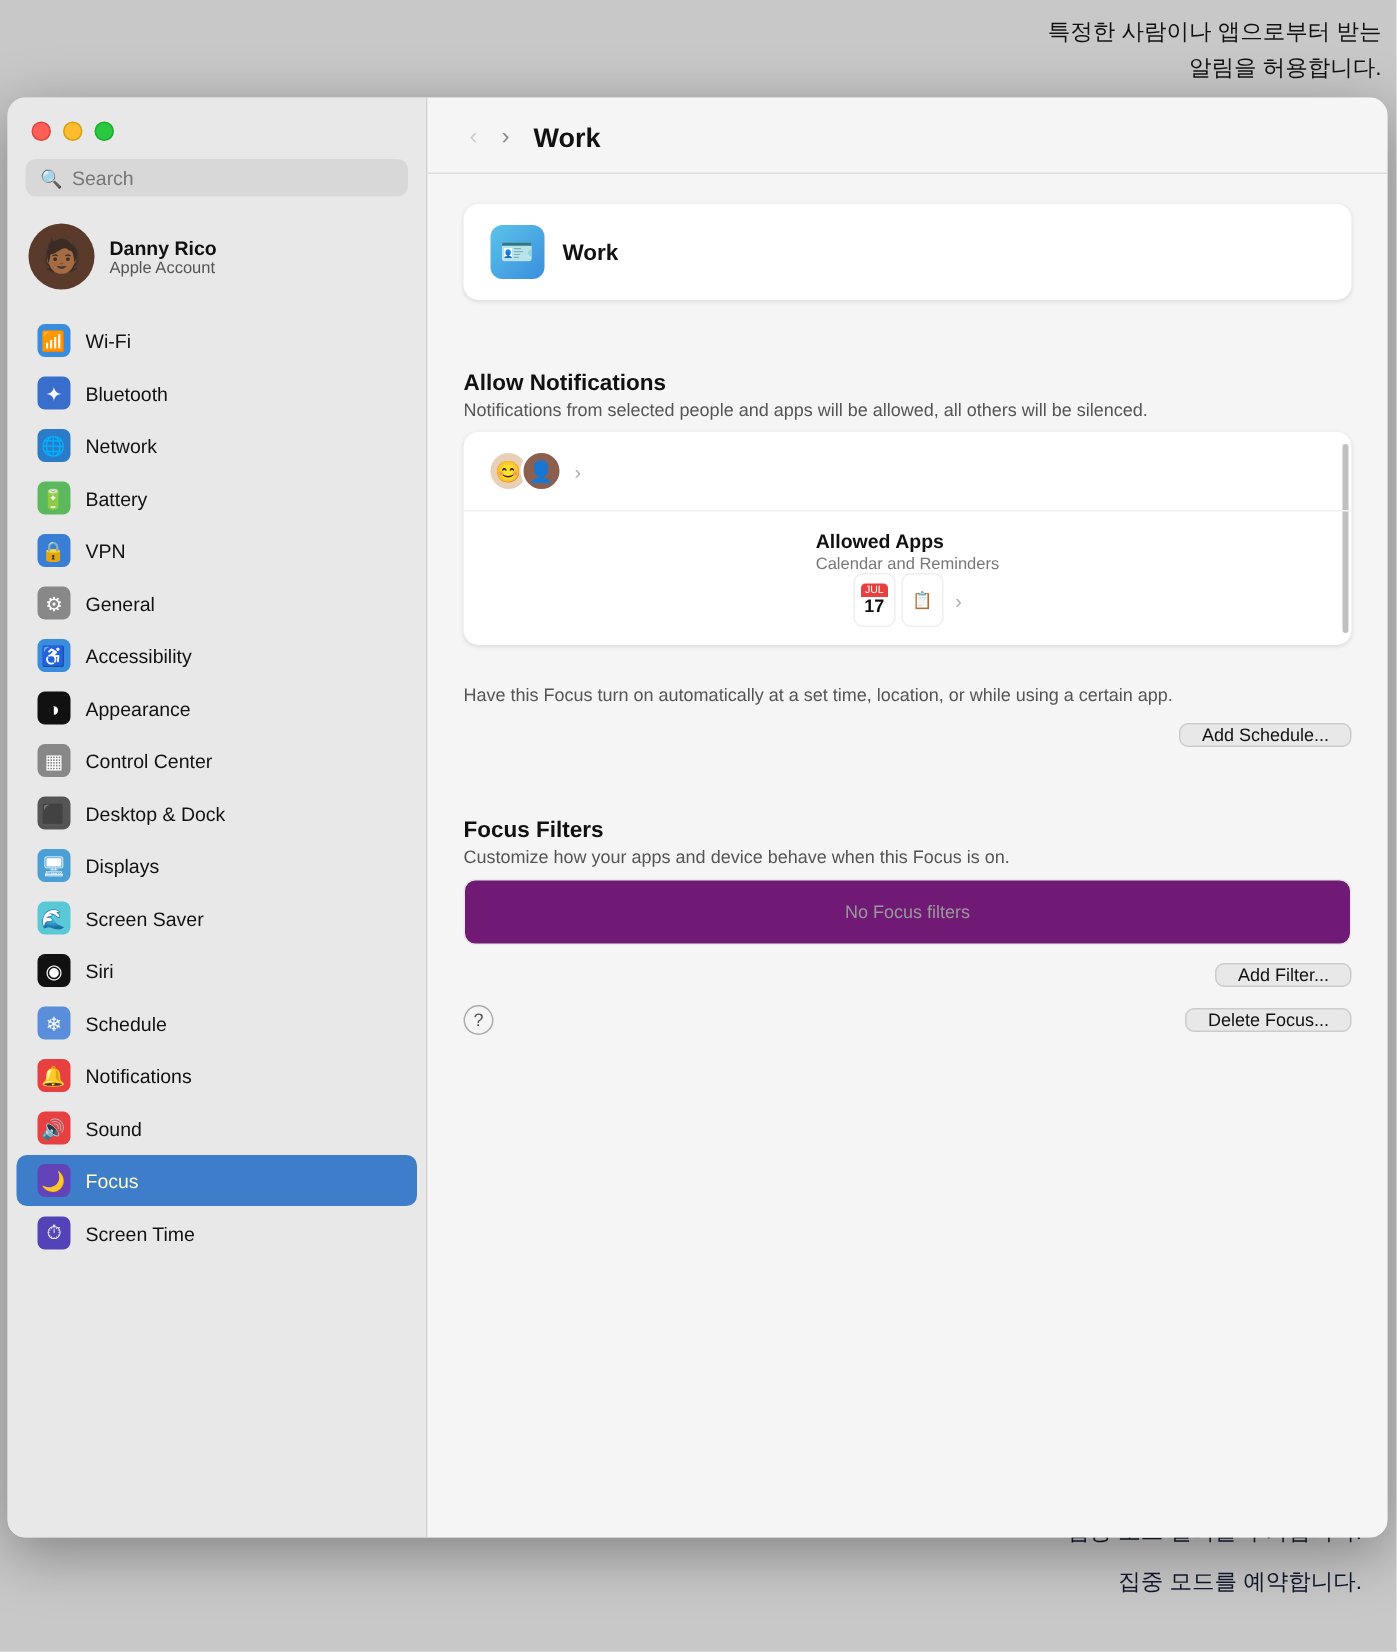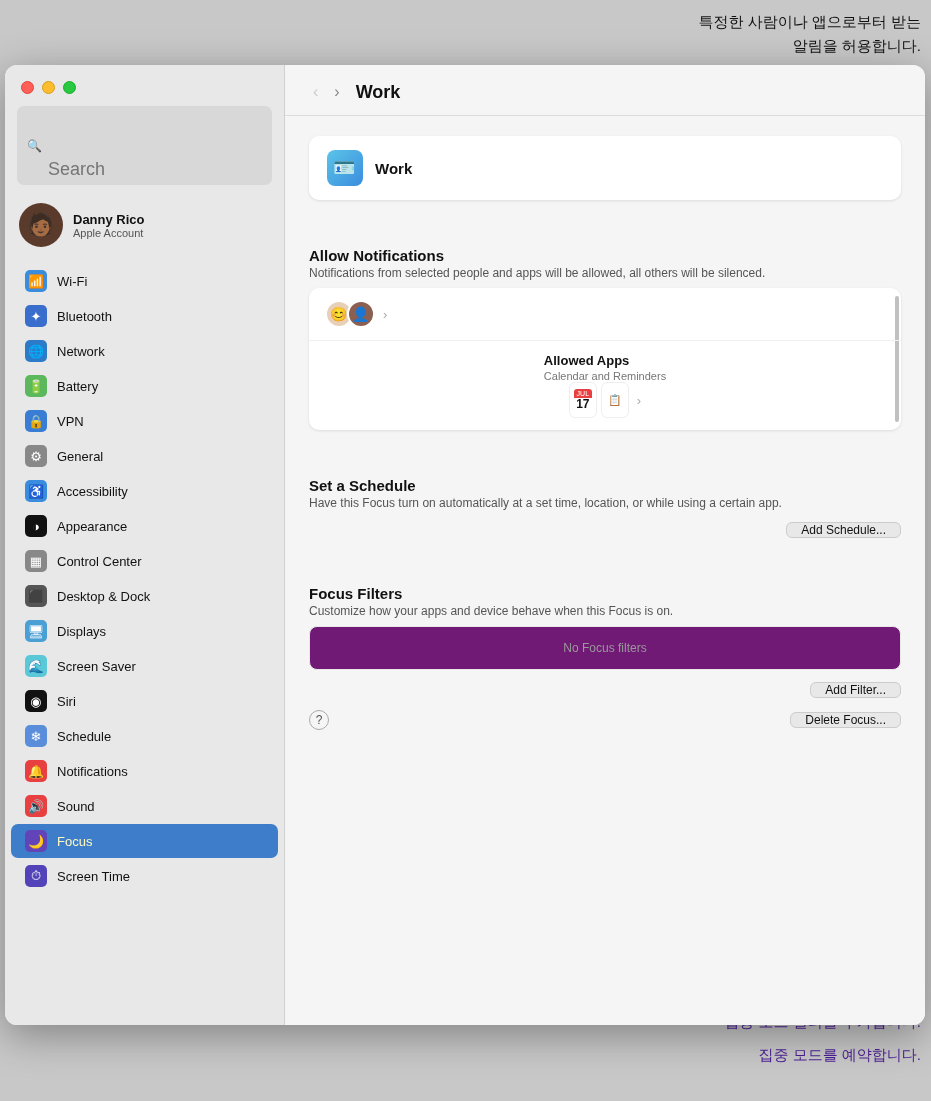--- a/index.html
+++ b/index.html
@@ -18,24 +18,24 @@
       text-align: right;
       font-size: 15px;
       color: #111;
       line-height: 1.6;
       max-width: 320px;
     }
 
     .tooltip-bottom-right {
       position: absolute;
       bottom: 30px;
-      right: 10px;
+      right: 23px;
       text-align: right;
       font-size: 15px;
-      color: #4c1d95;
+      color: #0f172a;
       line-height: 2.2;
     }
 
     .window {
       position: absolute;
       top: 65px;
       left: 5px;
       width: 920px;
       height: 960px;
       background: #f0f0f0;
@@ -84,24 +84,23 @@
 
     .search-icon-svg {
       color: #888;
       font-size: 12px;
     }
 
     .search-input {
       background: transparent;
       border: none;
       outline: none;
-      font-size: 18px;
+      font-size: 13px;
       color: #555;
       width: 100%;
-      margin-top: 48px;
     }
 
     .user-profile {
       display: flex;
       align-items: center;
       gap: 10px;
       padding: 8px 14px 12px 14px;
     }
 
     .avatar {
@@ -586,21 +585,20 @@
                 </div>
               </div>
               <span class="chevron-right">›</span>
             </div>
           </div>
         </div>
       </div>
 
       <div class="section">
         <div>
-          <div class="section-title">Set a Schedule</div>
           <div class="section-subtitle">Have this Focus turn on automatically at a set time, location, or while using a certain app.</div>
         </div>
         <div class="btn-row">
           <button class="btn">Add Schedule...</button>
         </div>
       </div>
 
       <div class="section">
         <div>
           <div class="section-title">Focus Filters</div>

